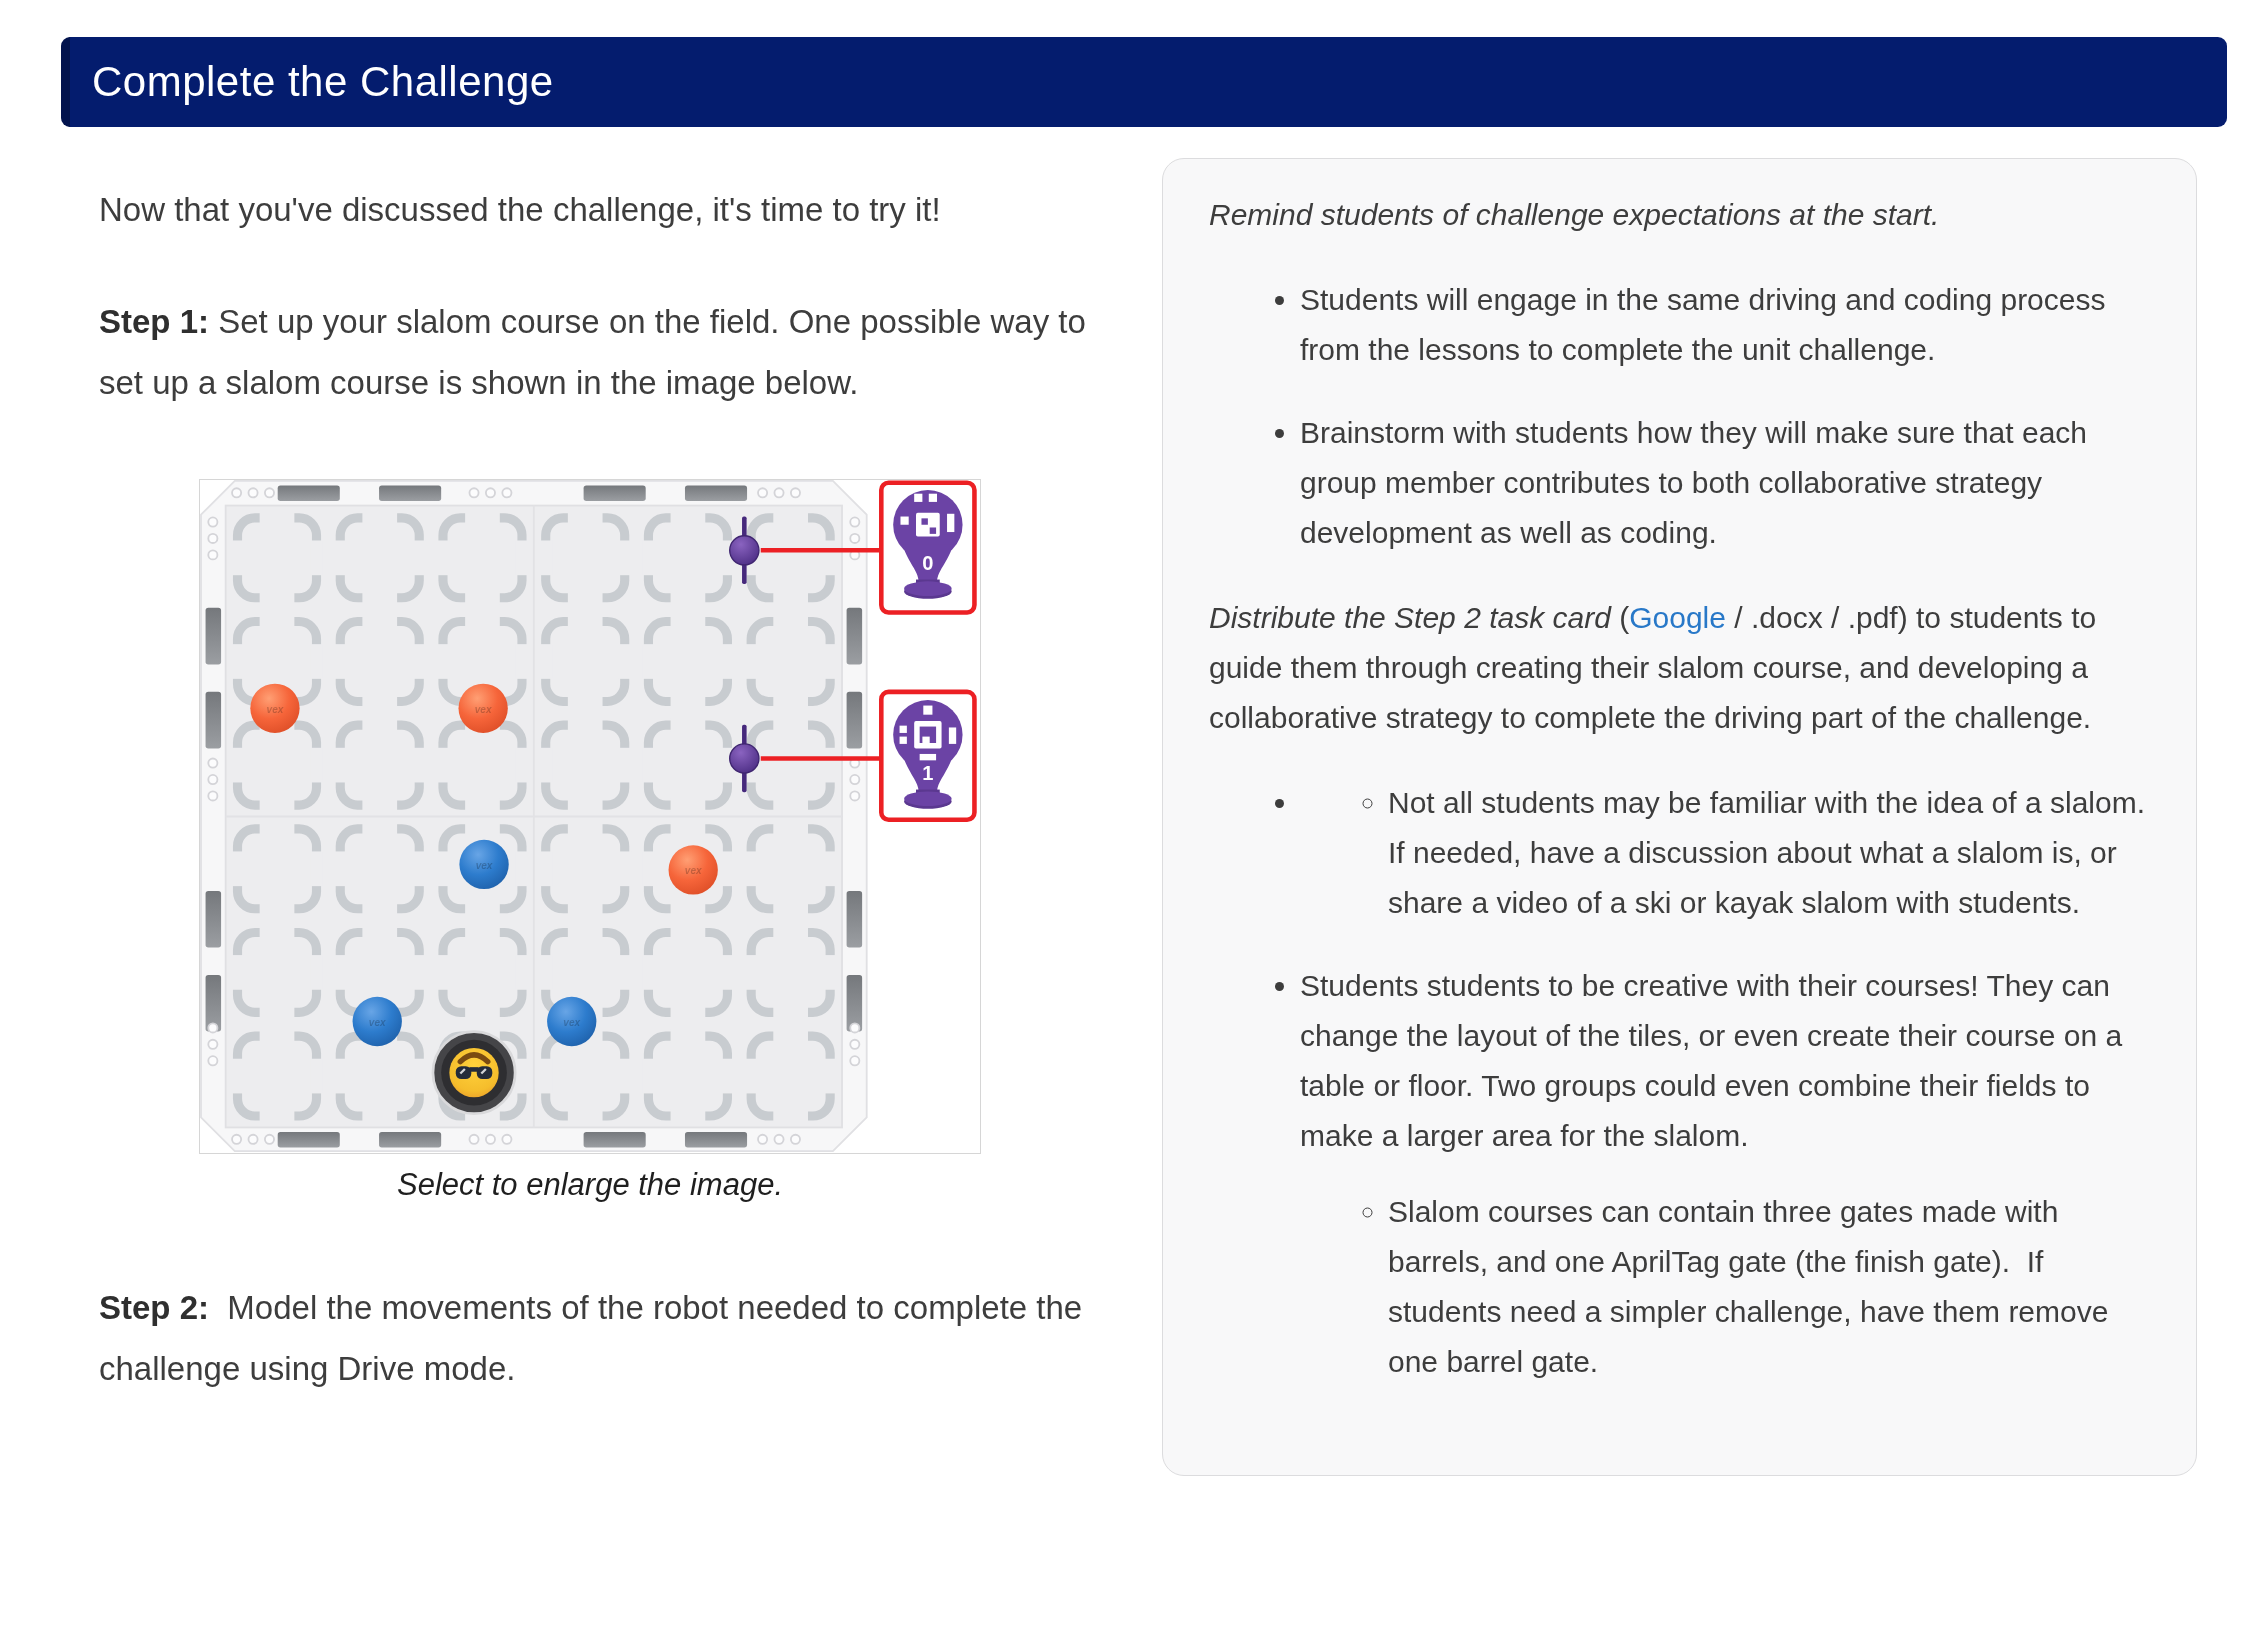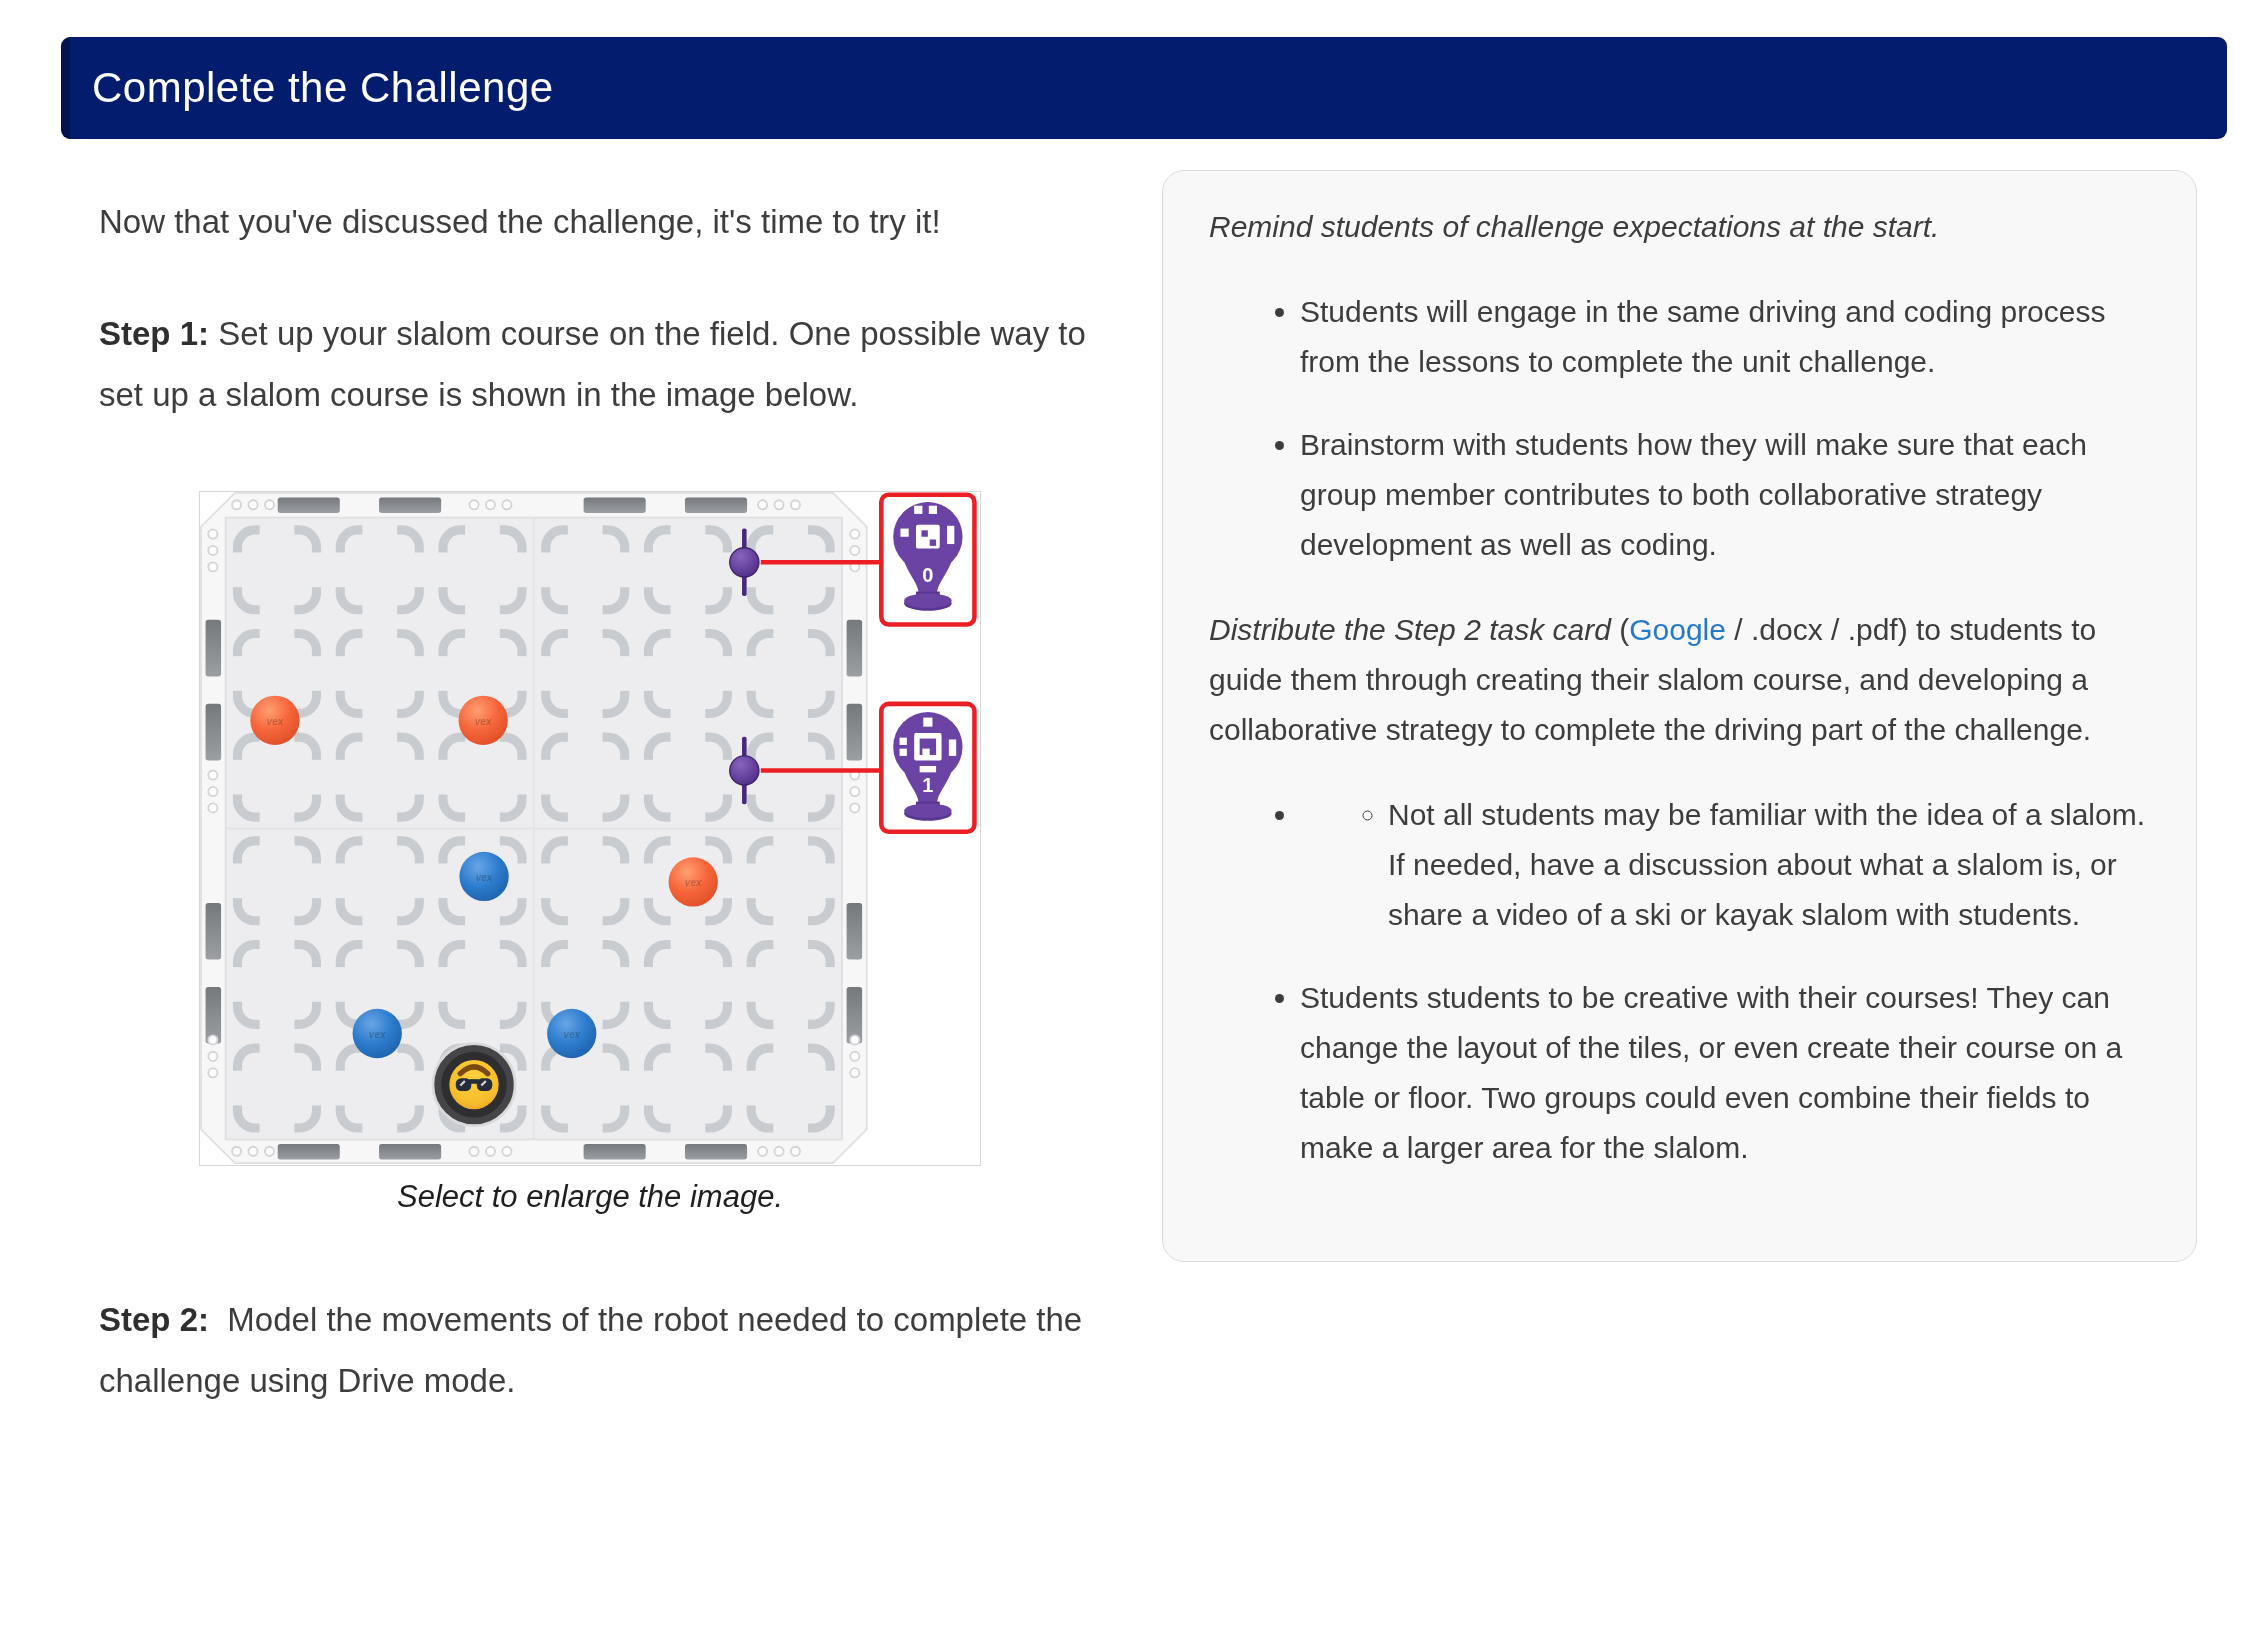--- a/index.html
+++ b/index.html
@@ -1,21 +1,21 @@
 <!DOCTYPE html>
 <html style="font-size:14.6px"><head>
 <meta charset="utf-8">
 <style>
   html,body{margin:0;padding:0;}
   body{
     width:2261px;height:1628px;overflow:hidden;background:#ffffff;
     font-family:"Liberation Sans","DejaVu Sans",sans-serif;color:#3d3d3d;
   }
   .header-bar{
-    margin:37px 34px 0 61px;height:102px;background:#041c6e;
+    margin:37px 34px 0 61px;height:90px;background:#041c6e;
     border-left:9.1px solid #02134d;border-radius:9.1px;
     display:flex;align-items:center;
   }
   .header-bar h1{
     margin:0;padding-left:22px;color:#ffffff;font-size:42px;font-weight:500;letter-spacing:0.5px;
   }
   .columns{display:flex;align-items:flex-start;margin:0 34px 0 91px;}
   .left-col{width:1010px;padding-top:44px;font-size:33px;line-height:61px;}
   .left-col p{margin:8px;}
   .p-step1{margin-top:51px !important;}
@@ -444,18 +444,21 @@
 
     <p class="note-para"><span class="it">Distribute the Step 2 task card</span><span> (</span><a class="link">Google</a><span> / .docx / .pdf) to students to guide them through creating their slalom course, and developing a collaborative strategy to complete the driving part of the challenge.</span></p>
 
     <ul class="note-list">
       <li>
         <ul>
           <li><span>Not all students may be familiar with the idea of a slalom. If needed, have a discussion about what a slalom is, or share a video of a ski or kayak slalom with students.</span></li>
         </ul>
       </li>
       <li><span>Students students to be creative with their courses! They can change the layout of the tiles, or even create their course on a table or floor. Two groups could even combine their fields to make a larger area for the slalom.</span>
+        <ul>
+          <li><span>Slalom courses can contain three gates made with barrels, and one AprilTag gate (the finish gate).&nbsp; If students need a simpler challenge, have them remove one barrel gate.</span></li>
+        </ul>
       </li>
     </ul>
 
   </div>
 </div>
 
 
 </body></html>

